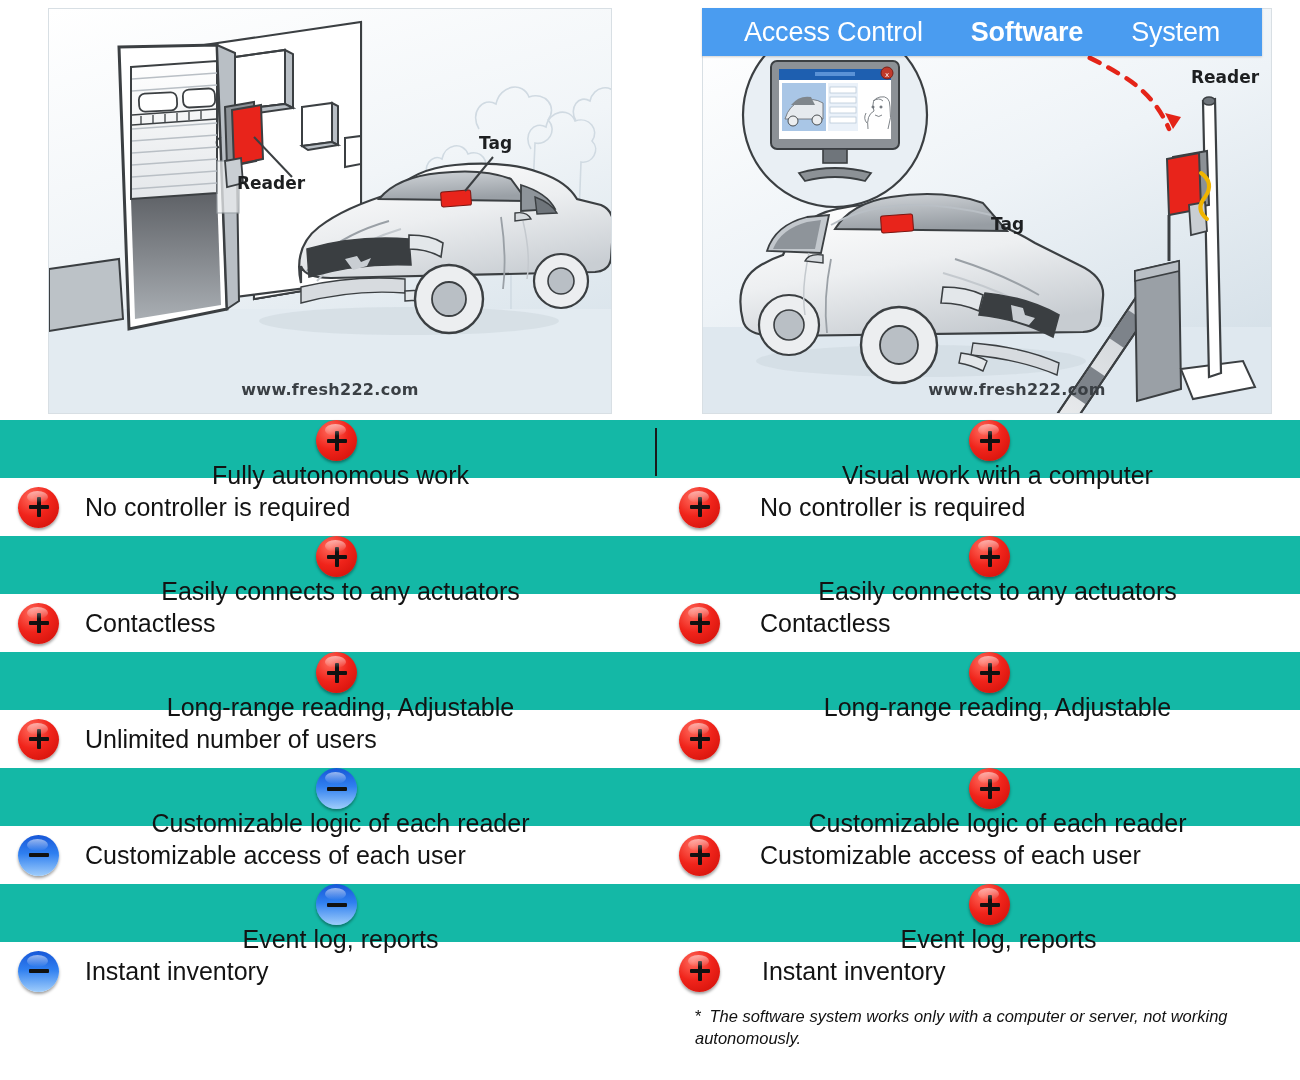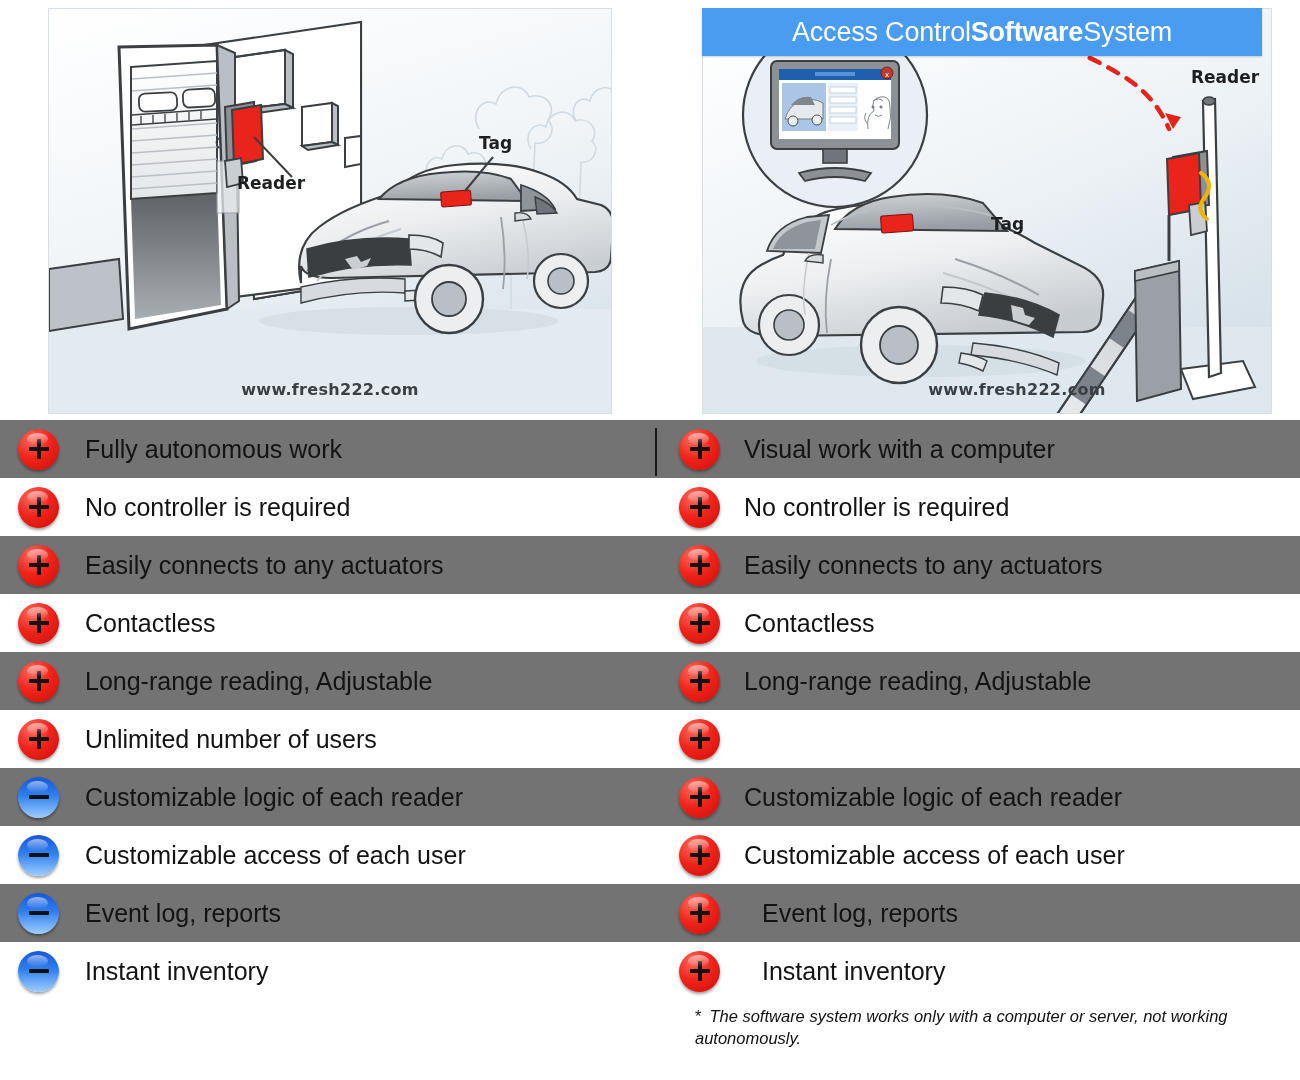--- a/index.html
+++ b/index.html
@@ -36,21 +36,21 @@
     width: 554px; height: 48px;
     background: #4a9cf0;
     color: #ffffff;
     font-size: 27px;
     font-weight: bold;
     letter-spacing: -0.2px;
     display: flex; align-items: center; justify-content: center;
     z-index: 5;
     box-shadow: 0 1px 2px rgba(0,0,0,.18);
   }
-  .panel.right .panel-title { left: 52px; width: 560px; }
+  .panel.right .panel-title { left: 52px; width: 560px; gap: 48px; }
   .panel-title .light { font-weight: normal; }
   .panel-title .strong { font-weight: bold; }
 
   .watermark {
     position: absolute; bottom: 14px; left: 0; right: 0;
     text-align: center;
     font-family: "DejaVu Sans", sans-serif;
     font-size: 16px; font-weight: bold; color: #3a3f44;
     letter-spacing: .3px;
   }
@@ -72,21 +72,21 @@
   .cols { display: flex; }
   .col { width: 650px; }
   .col.left-col  { width: 655px; }
   .col.right-col { width: 645px; }
 
   .row {
     height: 58px;
     display: flex; align-items: center;
     position: relative;
   }
-  .row.shade { background: #737373; }
+  .row.shade { background: #14b8a6; flex-direction: column; }
 
   .badge {
     width: 41px; height: 41px;
     border-radius: 50%;
     margin-left: 18px;
     flex: 0 0 auto;
     position: relative;
     display: flex; align-items: center; justify-content: center;
     box-shadow: 0 2px 3px rgba(0,0,0,.38);
   }
@@ -123,21 +123,21 @@
     background: linear-gradient(180deg, rgba(255,255,255,.55), rgba(255,255,255,0));
     pointer-events: none;
   }
 
   .row-label {
     margin-left: 26px;
     font-size: 25px;
     color: #131313;
     white-space: nowrap;
   }
-  .col.right-col .row-label { margin-left: 24px; }
+  .col.right-col .row-label { margin-left: 40px; }
   .row.indent .row-label { margin-left: 42px; }
 
   .divider {
     position: absolute;
     left: 655px; top: 428px;
     width: 2px; height: 48px;
     background: #1a1a1a;
     z-index: 6;
   }
 

